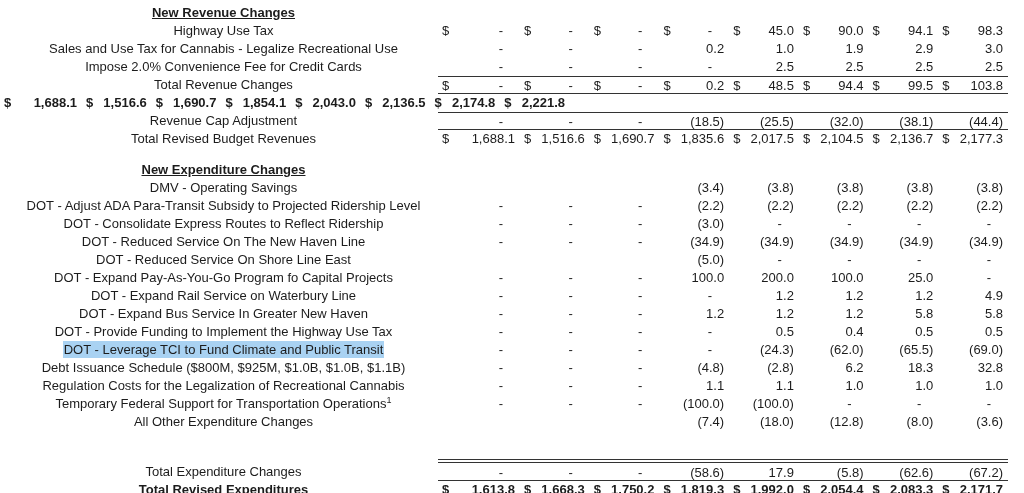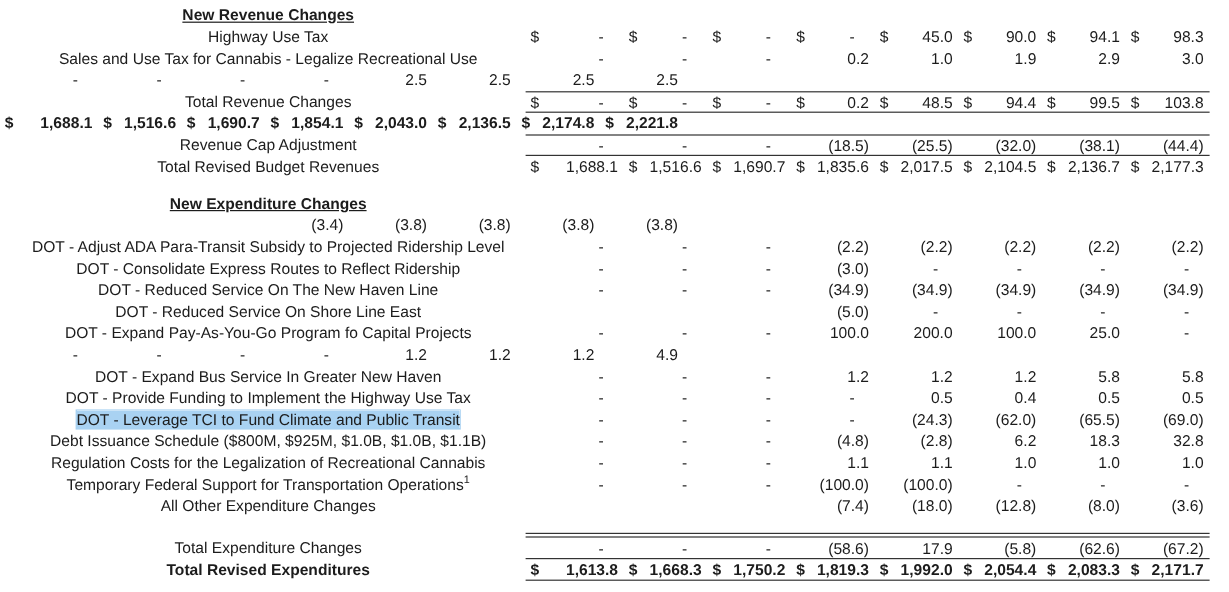--- a/index.html
+++ b/index.html
@@ -2,21 +2,21 @@
 <html style="--hl: #a9d2f2; --txt: #1c1c1c; --line: #333333;"><head>
 <meta charset="utf-8">
 <style>
   html,body{margin:0;padding:0;}
   body{
     width:1024px;height:493px;overflow:hidden;background:#ffffff;
     font-family:"Liberation Sans",sans-serif;font-size:13px;color:var(--txt,#1c1c1c);
   }
   #sheet{padding-top:4px;}
   .row{display:flex;height:18px;line-height:18px;white-space:nowrap;}
-  .rtall{height:22px;}
+  .rtall{height:22px;margin-top:15px;}
   .rtall .label{line-height:26px;}
   .rtall .nums .cell{line-height:17px;padding-top:1px;}
   .spacer{height:13px;}
   .label{width:438px;padding-left:9px;box-sizing:border-box;overflow:hidden;text-align:center;}
   .hdr{font-weight:bold;text-decoration:underline;}
   .bold{font-weight:bold;}
   .hl{background:var(--hl,#a9d2f2);box-shadow:0 0 0 1px var(--hl,#a9d2f2);}
   sup{font-size:9px;vertical-align:super;line-height:0;}
   .nums{width:570px;display:flex;box-sizing:border-box;height:100%;}
   .bt{border-top:1px solid var(--line,#333);}
@@ -103,20 +103,21 @@
           <span class="cur"></span>
           <span class="val">2.9</span>
         </div>
         <div class="cell">
           <span class="cur"></span>
           <span class="val">3.0</span>
         </div>
       </div>
     </div>
     <div class="row">
+      <div class="label"><span class="">Impose 2.0% Convenience Fee for Credit Cards</span></div>
       <div class="nums">
         <div class="cell c0">
           <span class="cur"></span>
           <span class="val dash">-</span>
         </div>
         <div class="cell">
           <span class="cur"></span>
           <span class="val dash">-</span>
         </div>
         <div class="cell">
@@ -291,20 +292,21 @@
           <span class="val">2,177.3</span>
         </div>
       </div>
     </div>
     <div class="spacer"></div>
     <div class="row">
       <div class="label"><span class="hdr">New Expenditure Changes</span></div>
       <div class="nums"></div>
     </div>
     <div class="row">
+      <div class="label"><span class="">DMV - Operating Savings</span></div>
       <div class="nums">
         <div class="cell c0">
           <span class="cur"></span>
           <span class="val"></span>
         </div>
         <div class="cell">
           <span class="cur"></span>
           <span class="val"></span>
         </div>
         <div class="cell">
@@ -512,20 +514,21 @@
           <span class="cur"></span>
           <span class="val">25.0</span>
         </div>
         <div class="cell">
           <span class="cur"></span>
           <span class="val dash">-</span>
         </div>
       </div>
     </div>
     <div class="row">
+      <div class="label"><span class="">DOT - Expand Rail Service on Waterbury Line</span></div>
       <div class="nums">
         <div class="cell c0">
           <span class="cur"></span>
           <span class="val dash">-</span>
         </div>
         <div class="cell">
           <span class="cur"></span>
           <span class="val dash">-</span>
         </div>
         <div class="cell">

